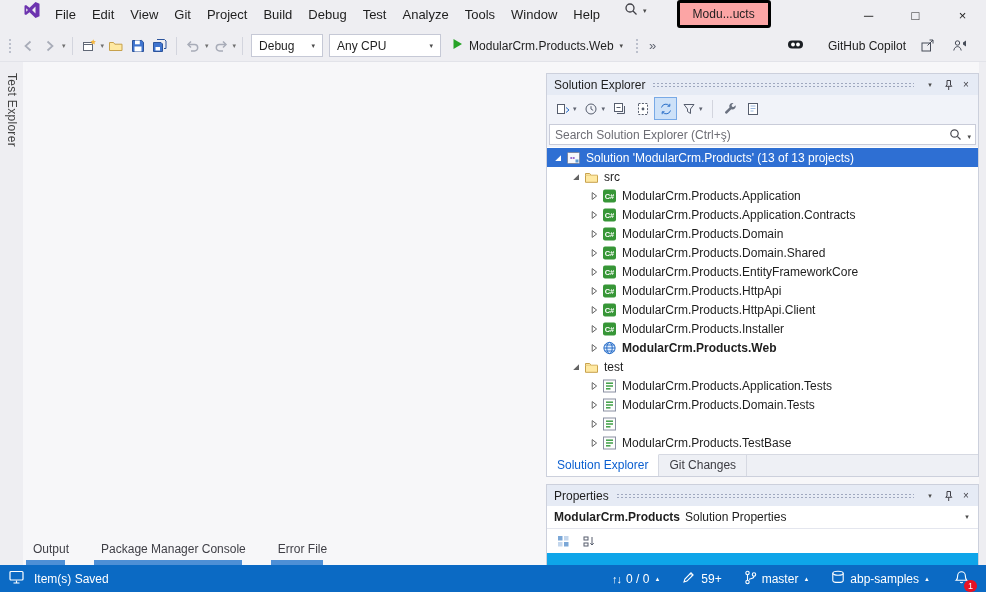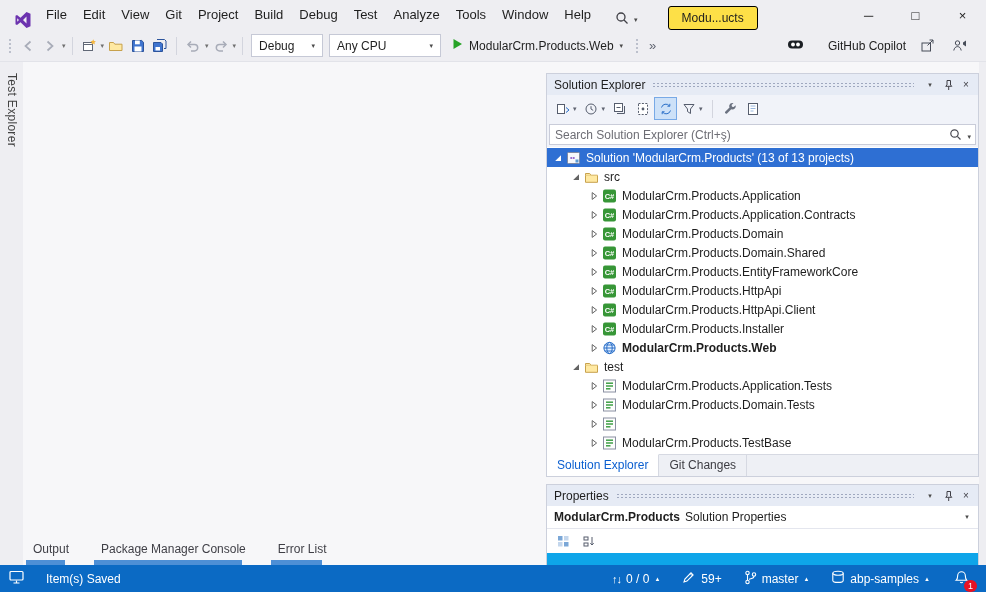--- a/index.html
+++ b/index.html
@@ -1,27 +1,27 @@
 <!DOCTYPE html>
 <html><head>
 <meta charset="utf-8">
 <style>
   *{margin:0;padding:0;box-sizing:border-box;-webkit-user-select:none;user-select:none}
   html,body{width:986px;height:592px}
   body{font-family:"Liberation Sans",sans-serif;font-size:12px;color:#1e1e1e;background:#eeeef2;position:relative;overflow:hidden}
   .window{position:absolute;inset:0;box-shadow:inset 0 0 0 1px #aeb3bf}
 
   
-  .titlebar{height:30px;display:flex;align-items:flex-end;padding-left:13px;background:#eeeef2}
+  .titlebar{height:30px;display:flex;align-items:flex-start;padding-left:22px;background:#eeeef2}
   .vs-logo{width:20px;height:20px;margin-right:5px;display:flex;align-items:center;justify-content:center}
   .menubar{display:flex}
   .menu-item{padding:0 8px;line-height:30px;font-size:13px;cursor:default}
   .tb-search{display:flex;align-items:center;gap:5px;margin-left:12px;padding:2px 4px}
   .caret{font-size:7px;color:#4a4a4a;line-height:1}
-  .title-chip{margin-left:26px;background:#fde047;border:1px solid #000000;border-radius:3px;padding:4px 13px;font-size:12px;white-space:nowrap}
+  .title-chip{margin-left:26px;background:#fca5a5;border:3px solid #000000;border-radius:3px;padding:4px 13px;font-size:12px;white-space:nowrap}
   .win-controls{margin-left:auto;display:flex;height:30px}
   .win-btn{width:47px;display:flex;align-items:center;justify-content:center;font-size:13px;color:#1e1e1e}
 
   
   .toolbar{height:32px;display:flex;align-items:center;padding:0 4px;background:#eeeef2;border-bottom:1px solid #e2e3e9}
   .tb-btn{height:24px;min-width:22px;display:flex;align-items:center;justify-content:center;gap:1px}
   .tb-caret{font-size:7px;color:#6f6f6f;margin:0 1px}
   .tb-sep{width:1px;height:18px;background:#d3d5de;margin:0 5px}
   .vgrip{width:5px;height:16px;margin:0 4px;background-image:radial-gradient(circle,#bcc0cc 0.9px,transparent 1px);background-size:4px 4px}
   .tb-select{height:23px;background:#fff;border:1px solid #c6c9d6;display:flex;align-items:center;padding:0 7px;margin:0 3px;gap:8px}
@@ -74,21 +74,21 @@
   .props-combo-caret{margin-left:auto;width:18px;text-align:center;color:#4a4a4a;font-size:7px}
   .props-toolbar{height:24px;display:flex;align-items:center;gap:5px;padding:0 6px;background:#fff;flex:none}
 
   
   .bottom-tabs{position:absolute;left:23px;bottom:27px;height:26px;display:flex;align-items:flex-end;gap:12px;z-index:3}
   .bottom-tab{position:relative;padding:4px 10px 9px;font-size:12px;color:#3f3f46;cursor:default}
   .bottom-tab::after{content:"";position:absolute;left:3px;right:14px;bottom:0;height:5px;background:#4d8fd6}
 
   
   .statusbar{position:absolute;left:0;right:0;bottom:0;height:27px;background:#0b6ac4;display:flex;align-items:center;color:#fff;padding:0 16px 0 9px;font-size:12px;z-index:5}
-  .sb-left{display:flex;align-items:center;gap:21px}
+  .sb-left{display:flex;align-items:center;gap:9px}
   .sb-right{margin-left:auto;display:flex;align-items:center;gap:22px}
   .sb-item{display:flex;align-items:center;gap:5px;white-space:nowrap}
   .sb-caret{font-size:6px;color:#fff}
   .sync-arrows{font-size:11px;letter-spacing:-1px}
   .bell-wrap{position:relative;width:18px;height:16px;display:flex;align-items:center;justify-content:center}
   .badge{position:absolute;right:-7px;bottom:-5px;background:#e81123;color:#fff;font-size:9px;line-height:12px;min-width:13px;border-radius:7px;text-align:center;padding:0 1px}
 </style>
 </head>
 <body>
 
@@ -602,21 +602,21 @@
               <rect x="1" y="8" width="4" height="3" fill="none" stroke="#565d6d"></rect>
             </svg>
           </span>
       </div>
     </section>
   </div>
 
   <div class="bottom-tabs">
       <span class="bottom-tab">Output</span>
       <span class="bottom-tab">Package Manager Console</span>
-      <span class="bottom-tab">Error List</span>
+      <span class="bottom-tab">Error File</span>
     </div>
 
   <div class="statusbar">
     <div class="sb-left">
       <span><svg width="16" height="14">
             <rect x="1" y="1.5" width="13" height="8.5" rx="1" fill="none" stroke="#fff" stroke-width="1.2"></rect>
             <path d="M7.5 10.5V13M4.5 13h6" stroke="#fff" stroke-width="1.2"></path>
           </svg></span>
       <span>Item(s) Saved</span>
     </div>

